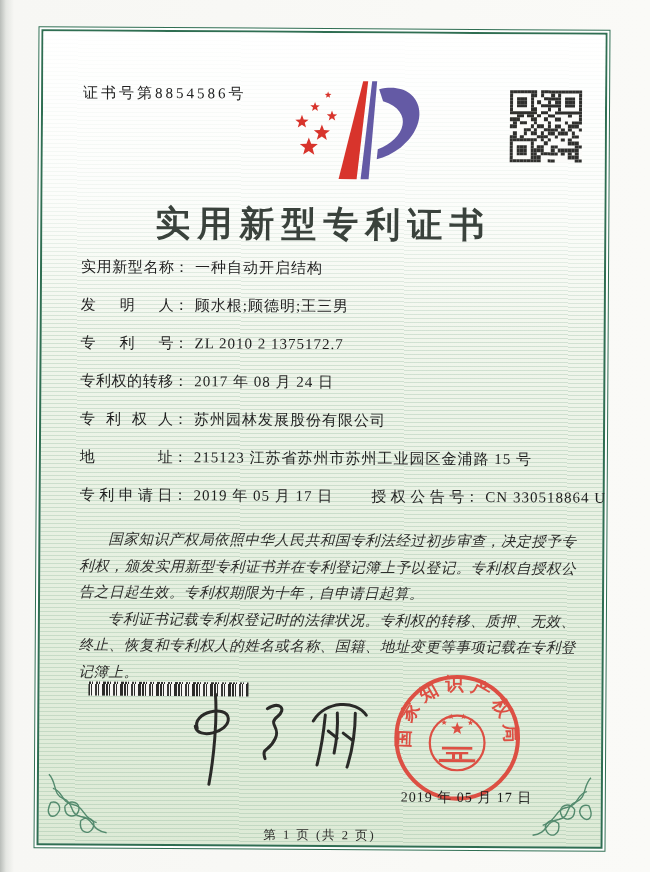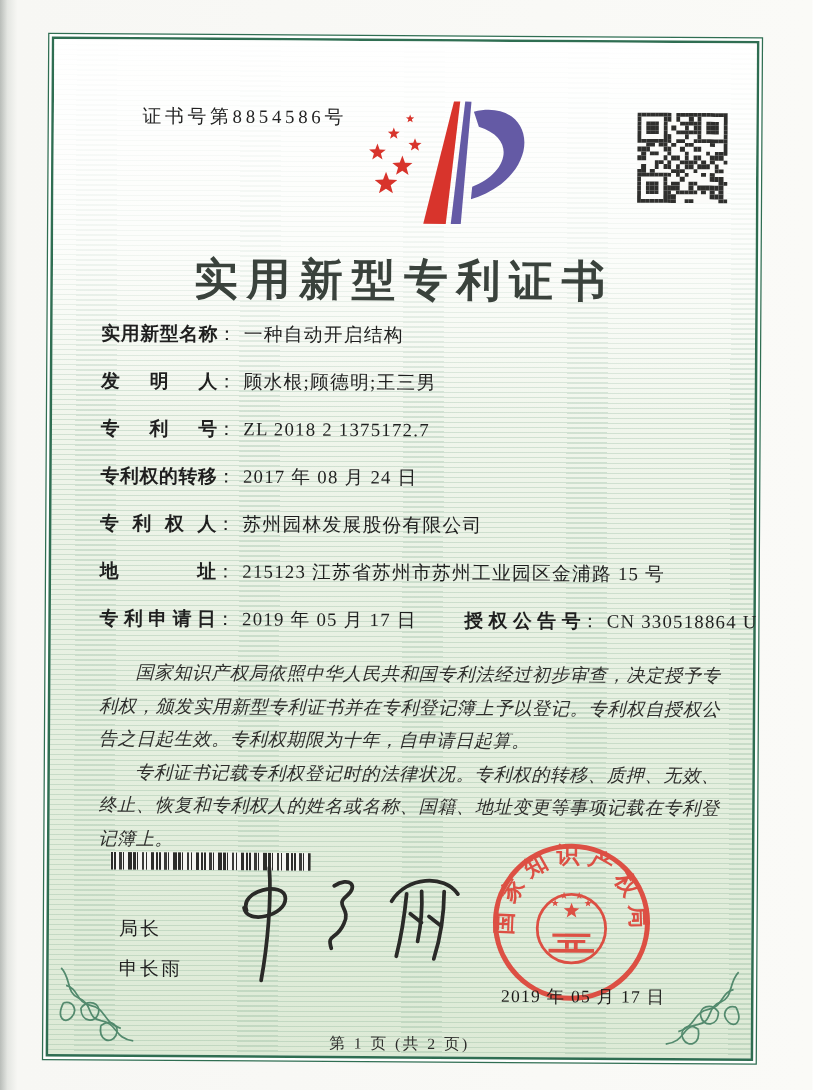--- a/index.html
+++ b/index.html
@@ -31,41 +31,41 @@
     background:
       repeating-linear-gradient(180deg, var(--line-green) 0 1px, transparent 1px 4px),
       linear-gradient(180deg,#fcfdfa 0%,#f6f9f2 22%,#ecf3e7 48%,#e3eedd 75%,#ddead6 100%);
   }
   .white-fade{
     position:absolute; left:0; top:0; right:0; height:300px;
     background:linear-gradient(180deg,rgba(255,255,255,0.95) 0%,rgba(255,255,255,0.65) 55%,rgba(255,255,255,0) 100%);
   }
   .cert-no{
     position:absolute; left:40px; top:52px;
-    font-size:15px; letter-spacing:3px; color:#222;margin-left:31px;
+    font-size:15px; letter-spacing:3px; color:#222;
   }
   .logo{ position:absolute; left:228px; top:42px; width:166px; height:112px; }
   .qr{
     position:absolute; left:467px; top:56px; width:72px; height:72px;
     display:grid; grid-template-columns:repeat(21,1fr); grid-template-rows:repeat(21,1fr);
     background:#fbfbf9;
   }
   .qr div{background:transparent;}
   .qr div.d{background:#2f2f2d;}
   .title{
     position:absolute; left:0; right:0; top:168px;
     text-align:center; font-size:35px; font-weight:700;
     letter-spacing:7px; color:#3a423c;
   }
   .fields{ position:absolute; left:39px; top:226px; width:505px; }
   .field-row{ height:38px; font-size:15px; color:#1f1f1f; white-space:nowrap; }
   .flabel{
     display:inline-block; width:93px;
     text-align:justify; text-align-last:justify; letter-spacing:0;
-    font-weight:700;
+    font-weight:400;
   }
   .colon{ display:inline-block; margin-right:6px; }
   .fvalue{ letter-spacing:1px; }
   .pair2{ margin-left:38px; }
   .paragraphs{
     position:absolute; left:39px; top:494px; width:497px;
     font-size:14.5px; line-height:26.5px; color:#2e2e2c;
     font-style:italic; text-align:justify; letter-spacing:0.5px;
   }
   .paragraphs p{ text-indent:2em; }
@@ -584,21 +584,21 @@
     <div class="title">实用新型专利证书</div>
 
     <div class="fields">
       <div class="field-row">
         <span class="flabel">实用新型名称</span><span class="colon">：</span><span class="fvalue">一种自动开启结构</span>
       </div>
       <div class="field-row">
         <span class="flabel">发明人</span><span class="colon">：</span><span class="fvalue">顾水根;顾德明;王三男</span>
       </div>
       <div class="field-row">
-        <span class="flabel">专利号</span><span class="colon">：</span><span class="fvalue">ZL 2018 2 1375172.7</span>
+        <span class="flabel">专利号</span><span class="colon">：</span><span class="fvalue">ZL 2010 2 1375172.7</span>
       </div>
       <div class="field-row">
         <span class="flabel">专利权的转移</span><span class="colon">：</span><span class="fvalue">2017 年 08 月 24 日</span>
       </div>
       <div class="field-row">
         <span class="flabel">专利权人</span><span class="colon">：</span><span class="fvalue">苏州园林发展股份有限公司</span>
       </div>
       <div class="field-row">
         <span class="flabel">地址</span><span class="colon">：</span><span class="fvalue">215123 江苏省苏州市苏州工业园区金浦路 15 号</span>
       </div>
@@ -607,24 +607,20 @@
       </div>
     </div>
 
     <div class="paragraphs">
       <p>国家知识产权局依照中华人民共和国专利法经过初步审查，决定授予专利权，颁发实用新型专利证书并在专利登记簿上予以登记。专利权自授权公告之日起生效。专利权期限为十年，自申请日起算。</p>
       <p>专利证书记载专利权登记时的法律状况。专利权的转移、质押、无效、终止、恢复和专利权人的姓名或名称、国籍、地址变更等事项记载在专利登记簿上。</p>
     </div>
 
     <div class="barcode"></div>
 
-    <div class="signer">
-      <div>局长</div>
-      <div>申长雨</div>
-    </div>
 
     <svg class="signature" viewBox="0 0 215 115">
       <g fill="none" stroke="var(--ink)" stroke-width="3" stroke-linecap="round">
         <path d="M30,44 C24,28 60,20 61,34 C62,48 30,56 28,42"></path>
         <path d="M48,10 C50,34 47,72 42,100"></path>
         <path d="M100,24 C112,16 120,24 110,32 C100,40 114,42 108,54 C102,68 94,62 98,74"></path>
         <path d="M146,36 C158,16 188,14 199,30"></path>
         <path d="M158,30 C156,52 153,68 150,80"></path>
         <path d="M188,28 C188,50 185,66 180,82"></path>
         <path d="M170,28 C171,46 169,58 167,68"></path>

